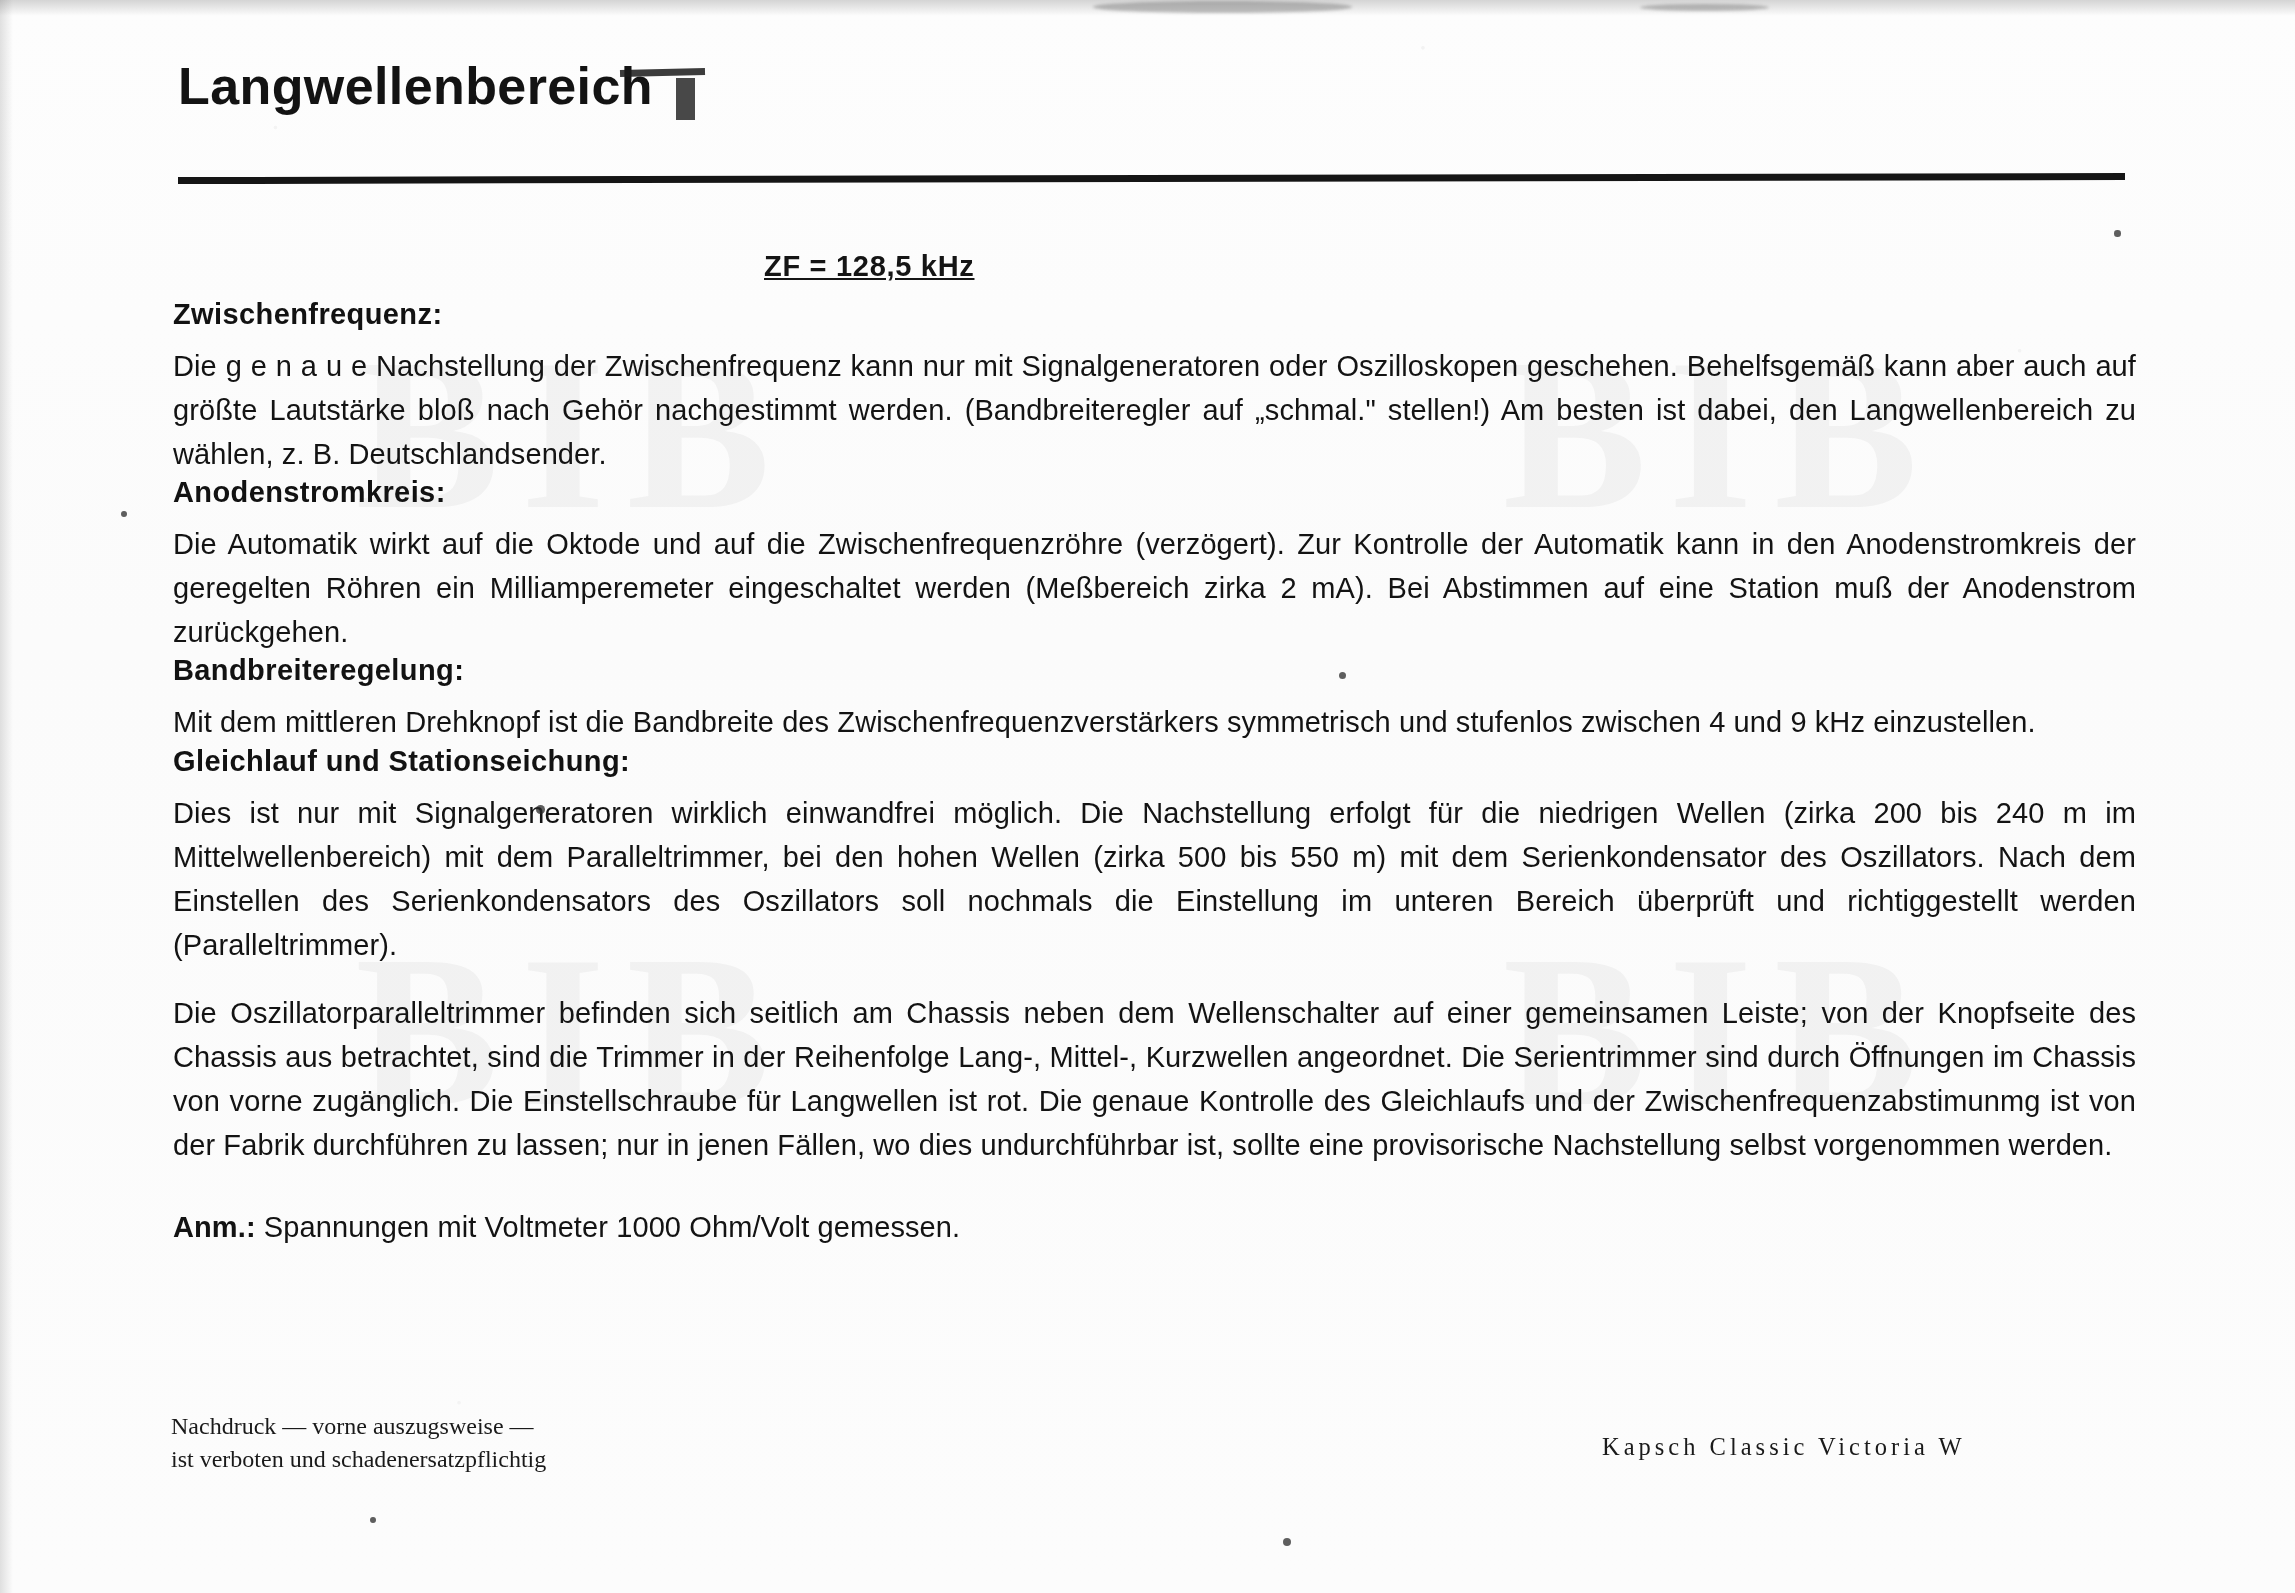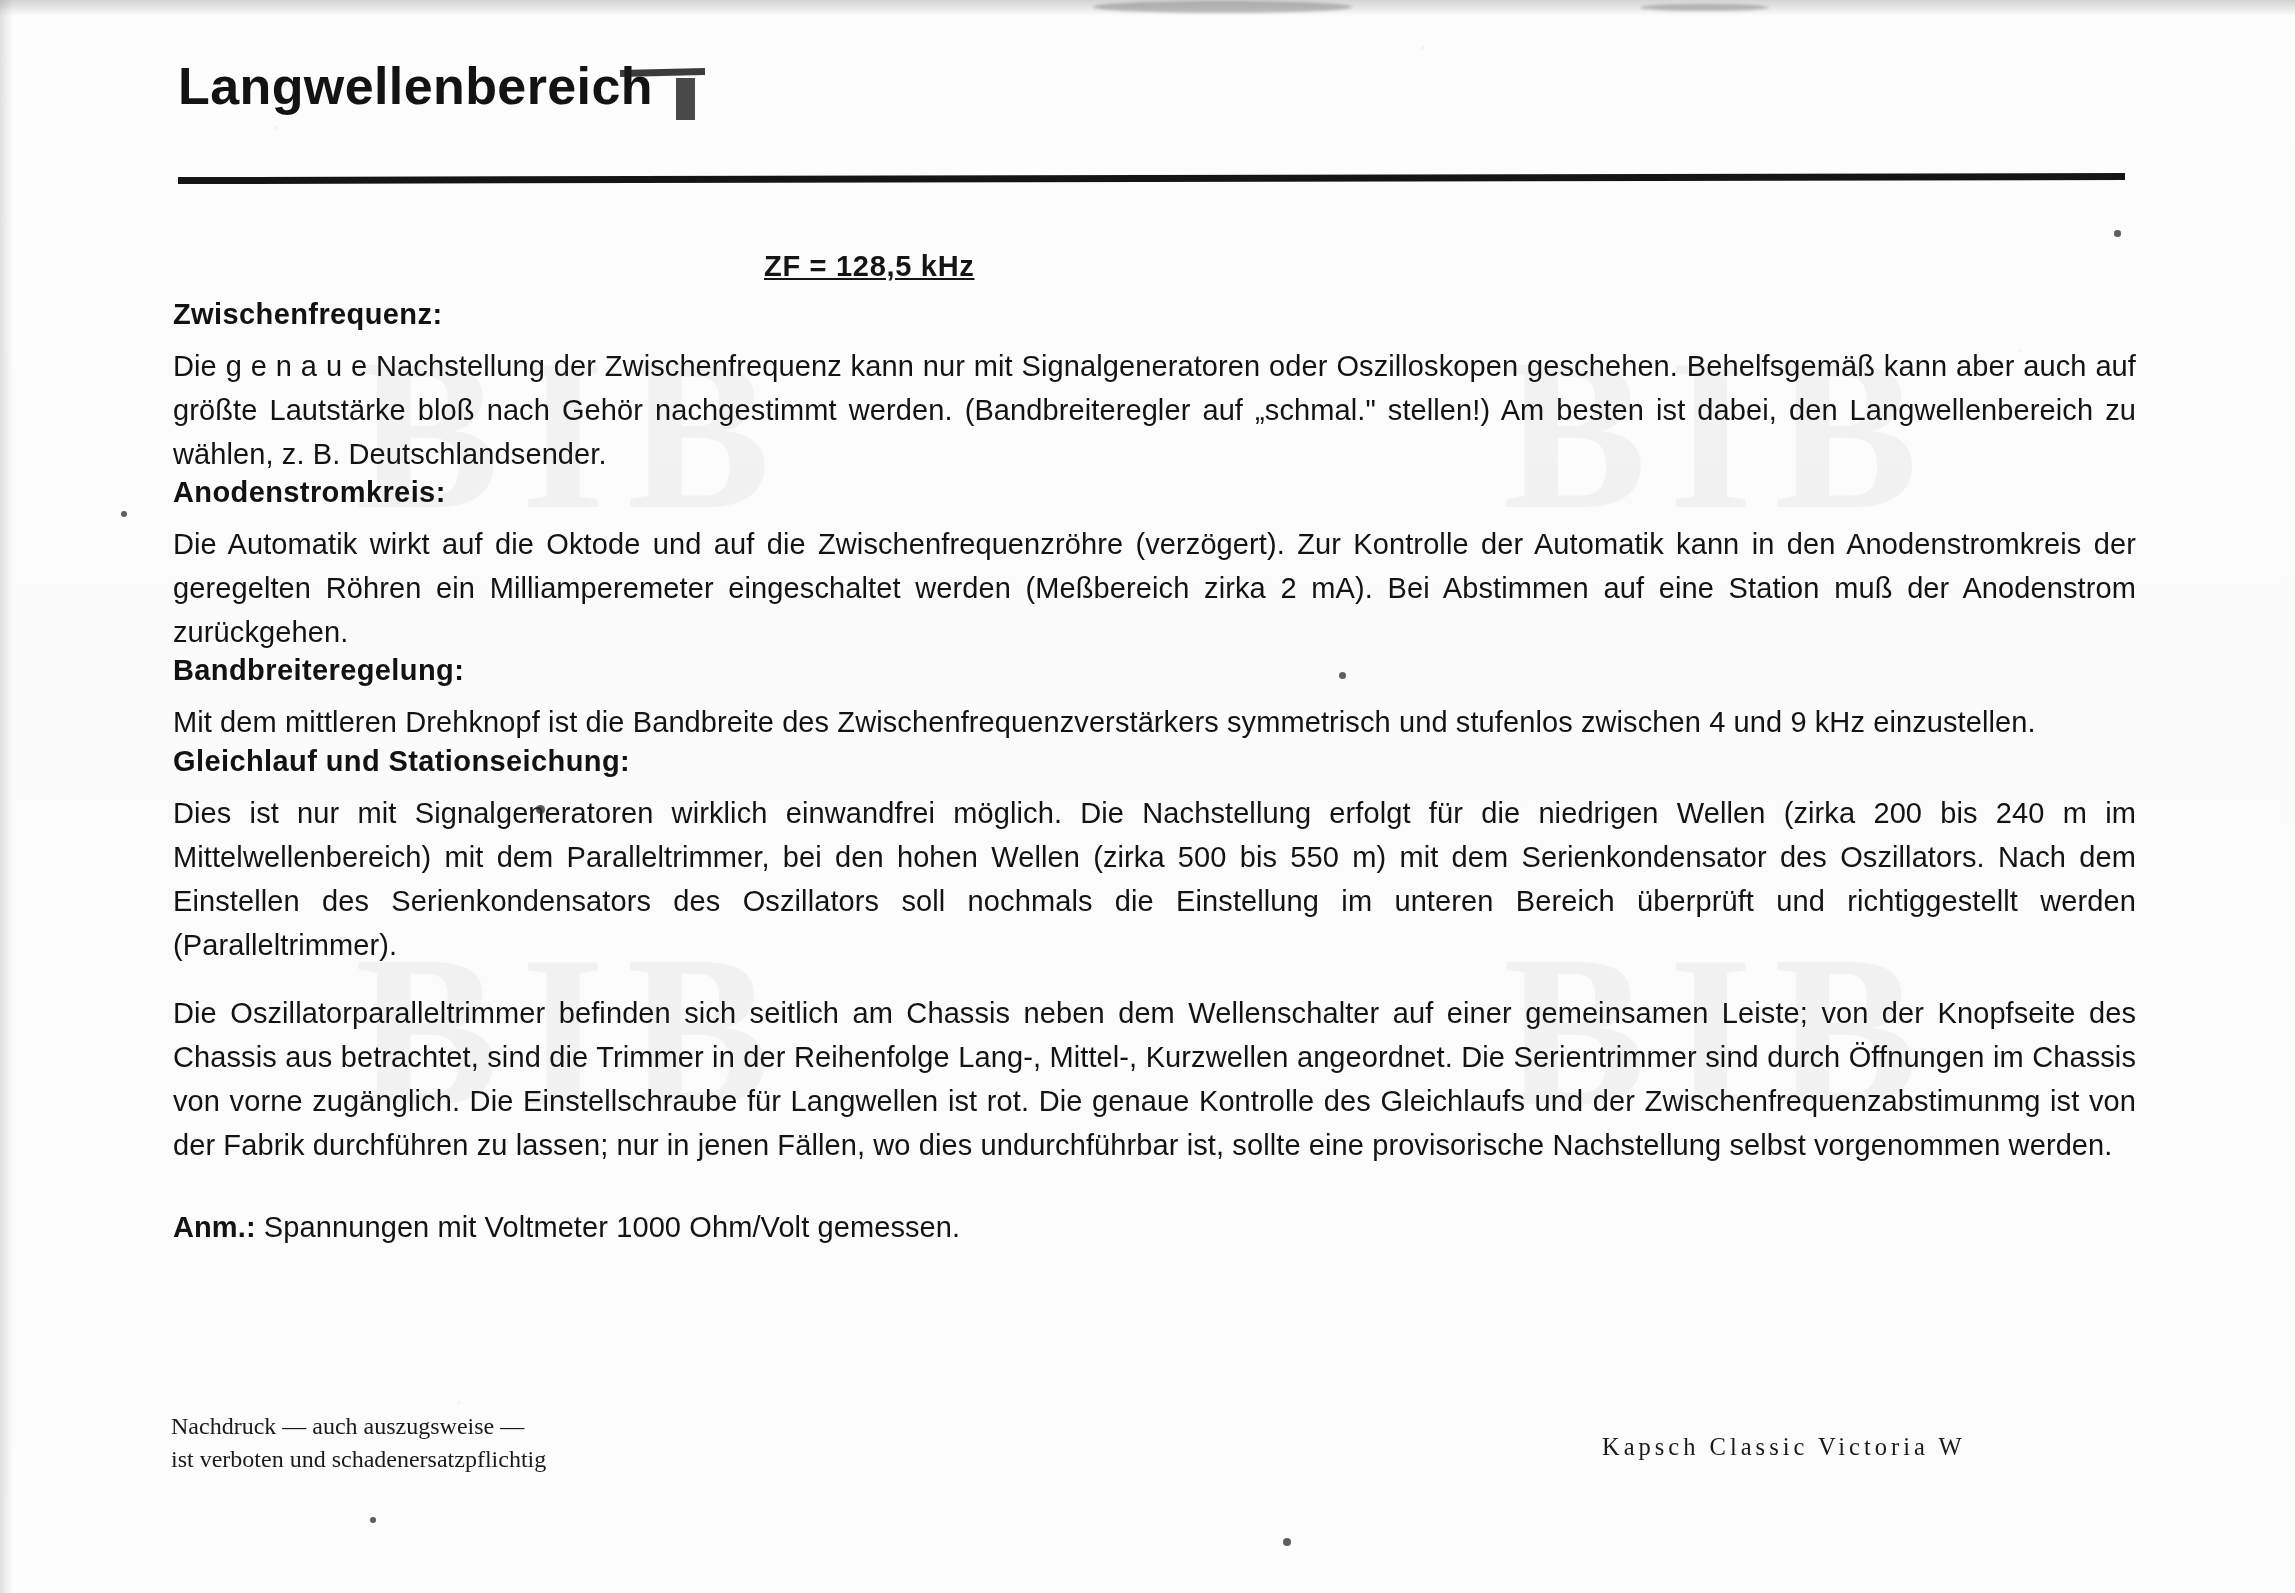--- a/index.html
+++ b/index.html
@@ -229,21 +229,21 @@
 
     <h2 class="sec sec-gap-top">Gleichlauf und Stationseichung:</h2>
     <p class="body">Dies ist nur mit Signalgeneratoren wirklich einwandfrei möglich. Die Nachstellung erfolgt für die niedrigen Wellen (zirka 200 bis 240 m im Mittelwellenbereich) mit dem Paralleltrimmer, bei den hohen Wellen (zirka 500 bis 550 m) mit dem Serienkondensator des Oszillators. Nach dem Einstellen des Serienkondensators des Oszillators soll nochmals die Einstellung im unteren Bereich überprüft und richtiggestellt werden (Paralleltrimmer).</p>
     <p class="body tight">Die Oszillatorparalleltrimmer befinden sich seitlich am Chassis neben dem Wellenschalter auf einer gemeinsamen Leiste; von der Knopfseite des Chassis aus betrachtet, sind die Trimmer in der Reihenfolge Lang-, Mittel-, Kurzwellen angeordnet. Die Serientrimmer sind durch Öffnungen im Chassis von vorne zugänglich. Die Einstellschraube für Langwellen ist rot. Die genaue Kontrolle des Gleichlaufs und der Zwischenfrequenzabstimunmg ist von der Fabrik durchführen zu lassen; nur in jenen Fällen, wo dies undurchführbar ist, sollte eine provisorische Nachstellung selbst vorgenommen werden.</p>
 
     <p class="body" style="margin-top:38px;"><strong>Anm.:</strong> <span>Spannungen mit Voltmeter 1000 Ohm/Volt gemessen.</span></p>
 
   </div>
 
   <div class="footer-left">
-    <div>Nachdruck — auch auszugsweise —</div>
+    <div>Nachdruck — vorne auszugsweise —</div>
     <div>ist verboten und schadenersatzpflichtig</div>
   </div>
 
   <div class="footer-right">Kapsch Classic Victoria W</div>
 
   <div class="speck" style="left:1339px; top:672px; width:7.2px; height:7.2px;"></div>
   <div class="speck" style="left:536px; top:805px; width:8.6px; height:8.6px;"></div>
   <div class="speck" style="left:1283px; top:1538px; width:8px; height:8px;"></div>
   <div class="speck" style="left:370px; top:1517px; width:5.8px; height:5.8px;"></div>
   <div class="speck" style="left:2114px; top:230px; width:6.5px; height:6.5px;"></div>

